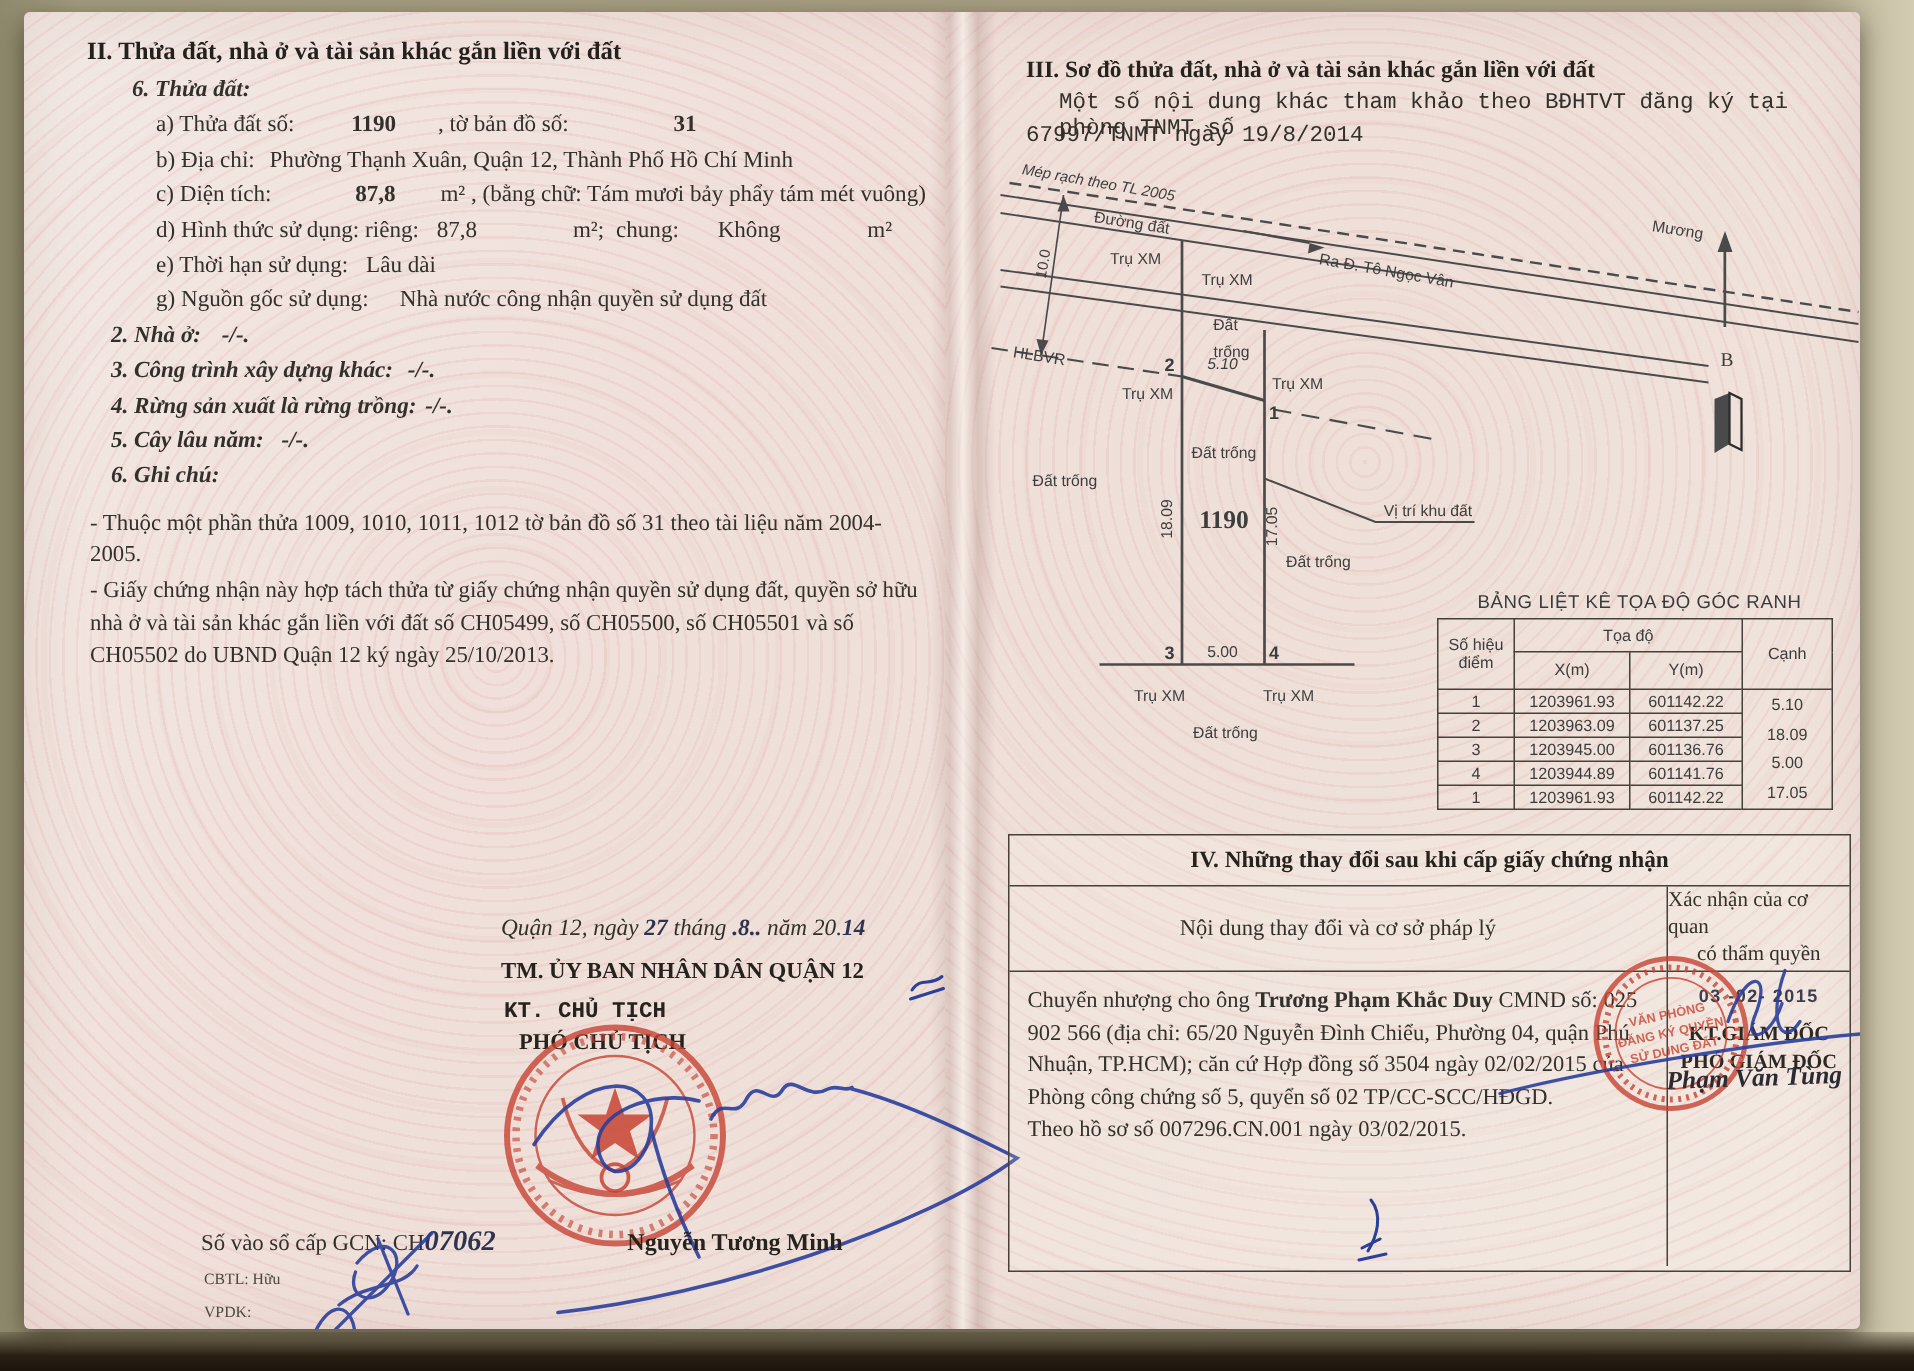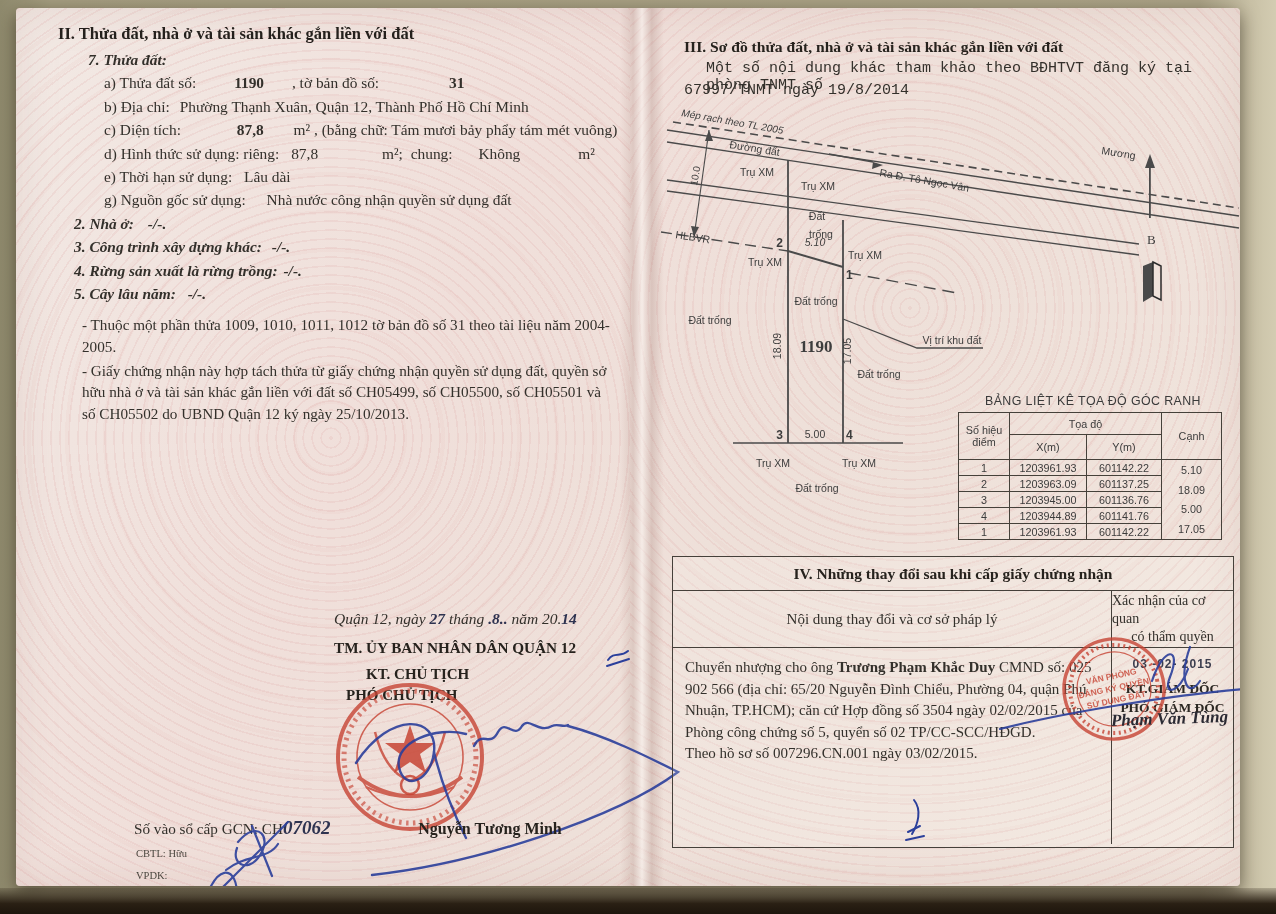--- a/index.html
+++ b/index.html
@@ -28,21 +28,21 @@
        background:linear-gradient(90deg,rgba(120,80,70,0) 0%,rgba(140,95,85,.18) 30%,
          rgba(250,244,240,.6) 50%,rgba(140,95,85,.22) 72%,rgba(120,80,70,0) 100%);}
   .abs{position:absolute;}
   .hdr{font-weight:bold;font-size:16.5px;color:#24201c;}
   .items{font-size:15.4px;line-height:23.4px;width:560px;}
   .items .it{padding-left:28px;font-weight:bold;font-style:italic;}
   .items .it2{padding-left:14px;font-weight:bold;font-style:italic;}
   .items .sub{padding-left:44px;}
   .b{font-weight:bold;}
   .notes{font-size:15.2px;line-height:21.6px;width:556px;margin-top:9px;}
-  .notes div{margin-bottom:2px;margin-left:22px;}
+  .notes div{margin-bottom:2px;}
   .sign-block{width:312px;text-align:left;}
   .ital{font-style:italic;}
   .hand{color:#2e3350;font-style:italic;font-weight:bold;}
   .small-print{font-size:10.5px;color:#4a463f;}
   .s3title{font-weight:bold;font-size:15.6px;color:#26221d;}
   .s3sub{font-size:15px;font-family:Liberation Mono, monospace;}
   .dg-text{font-family:"Liberation Sans",sans-serif;fill:#3d3d3d;font-size:10.5px;}
   .dg-bold{font-weight:bold;}
   .coord-title{font-family:"Liberation Sans",sans-serif;font-size:12.4px;letter-spacing:.4px;color:#3a3a3a;}
   table.coords{border-collapse:collapse;font-family:"Liberation Sans",sans-serif;
@@ -74,21 +74,21 @@
 <div class="scene">
  <div class="paper">
   <div class="page page-left"></div>
   <div class="page page-right"></div>
   <div class="fold"></div>
 
   <div class="abs hdr" style="left:42px;top:16px;">II. Thửa đất, nhà ở và tài sản khác gắn liền với đất</div>
 
   <div class="abs items" style="left:44px;top:40px;">
     <div class="it">
-      <span>7. Thửa đất:</span></div>
+      <span>6. Thửa đất:</span></div>
     <div class="sub">
       <span>a) Thửa đất số:</span>
       <span class="b" style="margin-left:34px">1190</span>
       <span style="margin-left:24px">, tờ bản đồ số:</span>
       <span class="b" style="margin-left:66px">31</span></div>
     <div class="sub">
       <span>b) Địa chỉ:</span>
       <span style="margin-left:6px">Phường Thạnh Xuân, Quận 12, Thành Phố Hồ Chí Minh</span></div>
     <div class="sub">
       <span>c) Diện tích:</span>
@@ -113,35 +113,37 @@
       <span class="pv" style="margin-left:10px">-/-.</span></div>
     <div class="it2">
       <span>3. Công trình xây dựng khác:</span>
       <span class="pv" style="margin-left:6px">-/-.</span></div>
     <div class="it2">
       <span>4. Rừng sản xuất là rừng trồng:</span>
       <span class="pv" style="margin-left:2px">-/-.</span></div>
     <div class="it2">
       <span>5. Cây lâu năm:</span>
       <span class="pv" style="margin-left:8px">-/-.</span></div>
+    <div class="it2">
+      <span>6. Ghi chú:</span></div>
     <div class="notes">
       <div>- Thuộc một phần thửa 1009, 1010, 1011, 1012 tờ bản đồ số 31 theo tài liệu năm 2004-2005.</div>
       <div>- Giấy chứng nhận này hợp tách thửa từ giấy chứng nhận quyền sử dụng đất, quyền sở hữu nhà ở và tài sản khác gắn liền với đất số CH05499, số CH05500, số CH05501 và số CH05502 do UBND Quận 12 ký ngày 25/10/2013.</div>
     </div>
   </div>
 
   <div class="abs sign-block ital" style="left:318px;top:602px;font-size:15.5px;">
     <span>Quận 12, ngày</span>
     <span class="hand">27</span>
     <span>tháng</span>
     <span class="hand">.8..</span>
     <span>năm 20.</span><span class="hand">14</span>
   </div>
   <div class="abs sign-block b" style="left:318px;top:631px;font-size:15.2px;color:#26221d;">TM. ỦY BAN NHÂN DÂN QUẬN 12</div>
-  <div class="abs sign-block b" style="left:350px;top:658px;font-size:15px;color:#26221d;">KT. CHỦ TỊCH</div>
+  <div class="abs sign-block b" style="left:320px;top:658px;font-size:15px;color:#26221d;font-family:Liberation Mono, monospace;">KT. CHỦ TỊCH</div>
   <div class="abs sign-block b" style="left:330px;top:679px;font-size:15px;color:#26221d;">PHÓ CHỦ TỊCH</div>
 
   <svg class="abs" style="left:314px;top:669px;" width="160" height="160" viewBox="0 0 160 160">
     <g stroke="#c74434" fill="none" opacity="0.8">
       <circle cx="80" cy="80" r="72" stroke-width="4"></circle>
       <circle cx="80" cy="80" r="53" stroke-width="1.6"></circle>
       <circle cx="80" cy="80" r="66" stroke-width="5" stroke-dasharray="2.5,4.5" opacity="0.8"></circle>
       <path d="M28,100 Q80,138 132,100" stroke-width="4"></path>
       <path d="M36,110 Q80,130 124,110" stroke-width="2"></path>
       <path d="M45,55 Q55,95 80,104 Q105,95 115,55" stroke-width="2.5"></path>

